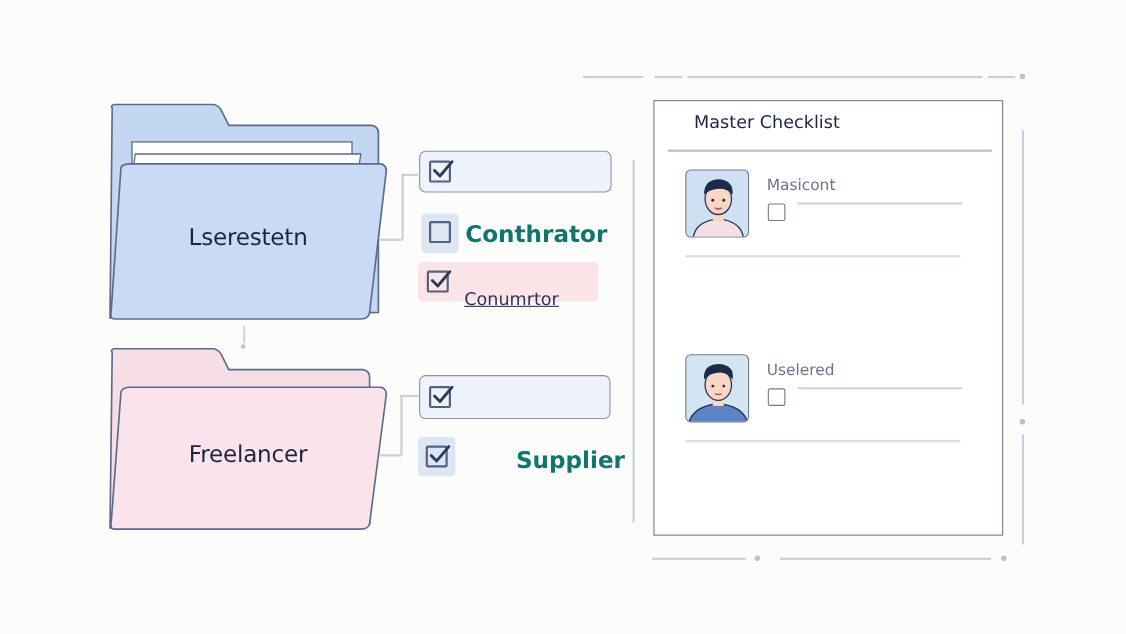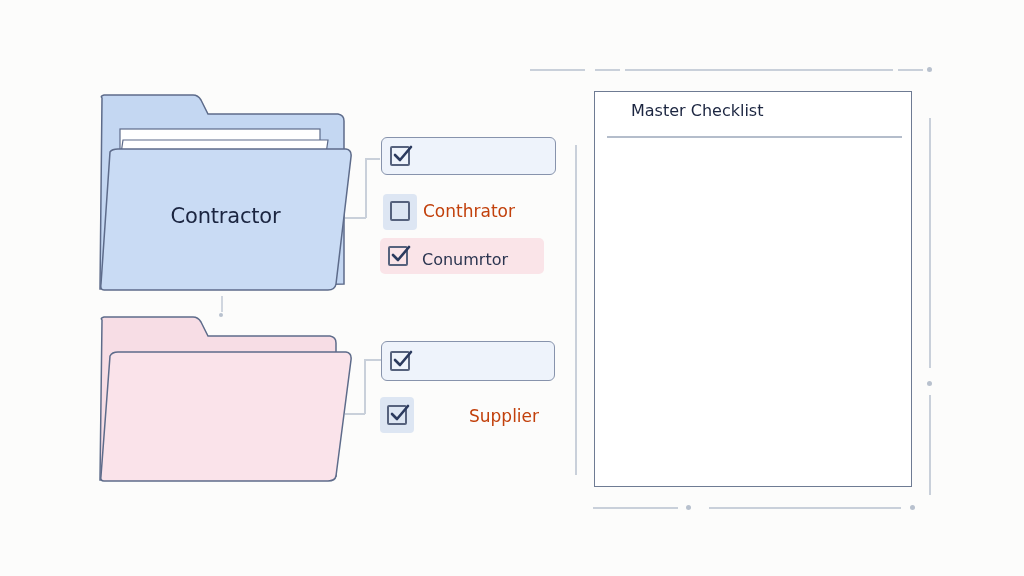--- a/index.html
+++ b/index.html
@@ -43,23 +43,23 @@
     background: transparent;
   }
   .check svg { position: absolute; left: -1px; top: -5px; }
   .check-bg {
     position: absolute;
     border-radius: 4px;
     background: #dde6f3;
   }
   .row-label {
     position: absolute;
-    font-size: 17px;
-    font-weight: 400;
-    color: #c2410c;
+    font-size: 21px;
+    font-weight: 700;
+    color: #0f766e;
     white-space: nowrap;
   }
   .pink-row {
     position: absolute;
     border-radius: 5px;
     background: #fae4e8;
   }
   .row-label.light { font-weight: 400; color: #2b3550; font-size: 16px; }
 
   
@@ -121,31 +121,32 @@
 <div class="line-h" style="left:709px; top:507px; width:192px;"></div>
 <div class="dot" style="left:910px; top:505px;"></div>
 
 <div class="folder" style="left:98px; top:94px; width:255px; height:198px;">
   <svg width="255" height="198">
     <path d="M4 4 Q2 2 6 1 L95 1 Q100 1 103 6 L110 20 L240 20 Q246 21 246 27 L246 190 L2 195 Z" fill="#c4d7f2" stroke="#5d6b8a" stroke-width="1.5"></path>
     <rect x="22" y="35" width="200" height="40" fill="#ffffff" stroke="#5d6b8a" stroke-width="1.2"></rect>
     <path d="M25 46 L230 46 L225 80 L20 80 Z" fill="#ffffff" stroke="#5d6b8a" stroke-width="1.2"></path>
     <path d="M12 58 Q14 55 20 55 L248 55 Q254 56 253 63 L238 190 Q237 196 230 196 L6 196 Q2 196 3 190 Z" fill="#c9dbf4" stroke="#5d6b8a" stroke-width="1.5"></path>
   </svg>
-  <div class="folder-label" style="left:20px; top:110px; width:215px;">Contractor</div>
+  <div class="folder-label" style="left:20px; top:110px; width:215px;">Lserestetn</div>
 </div>
 
 <div class="line-v" style="left:221px; top:296px; height:16px; background:#d0d6df;"></div>
 <div class="dot" style="left:219px; top:313px; width:4px; height:4px;"></div>
 
 <div class="folder" style="left:98px; top:316px; width:255px; height:168px;">
   <svg width="255" height="168">
     <path d="M4 4 Q2 2 6 1 L95 1 Q100 1 103 6 L110 20 L232 20 Q238 21 238 27 L238 160 L2 164 Z" fill="#f7dde5" stroke="#5d6b8a" stroke-width="1.5"></path>
     <path d="M12 40 Q14 36 20 36 L248 36 Q254 37 253 44 L238 160 Q237 165 230 165 L6 165 Q2 165 3 160 Z" fill="#fae3ea" stroke="#5d6b8a" stroke-width="1.5"></path>
   </svg>
+  <div class="folder-label" style="left:20px; top:85px; width:215px;">Freelancer</div>
 </div>
 
 <div class="line-v" style="left:365px; top:158px; height:60px;"></div>
 <div class="line-h" style="left:365px; top:158px; width:15px;"></div>
 <div class="line-h" style="left:345px; top:217px; width:21px;"></div>
 
 <div class="field-box" style="left:381px; top:137px; width:175px; height:38px;">
   <div class="check" style="left:8px; top:8px;">
     <svg width="24" height="24" viewBox="0 0 24 24">
         <path d="M4 12 L9 17 L20 4" fill="none" stroke="#2b3a5e" stroke-width="2.6" stroke-linecap="round" stroke-linejoin="round"></path>
@@ -156,21 +157,21 @@
 <div class="check-bg" style="left:383px; top:194px; width:34px; height:36px;"></div>
 <div class="check" style="left:390px; top:201px;"></div>
 <div class="row-label" style="left:423px; top:201px;">Conthrator</div>
 
 <div class="pink-row" style="left:380px; top:238px; width:164px; height:36px;">
   <div class="check" style="left:8px; top:8px;">
     <svg width="24" height="24" viewBox="0 0 24 24">
         <path d="M4 12 L9 17 L20 4" fill="none" stroke="#2b3a5e" stroke-width="2.6" stroke-linecap="round" stroke-linejoin="round"></path>
       </svg>
   </div>
-  <div class="row-label light" style="left:42px; top:12px;">Conumrtor</div>
+  <div class="row-label light" style="left:42px; top:24px;text-decoration:underline;">Conumrtor</div>
 </div>
 
 <div class="line-v" style="left:364px; top:359px; height:55px;"></div>
 <div class="line-h" style="left:364px; top:359px; width:18px;"></div>
 <div class="line-h" style="left:345px; top:413px; width:20px;"></div>
 
 <div class="field-box" style="left:381px; top:341px; width:174px; height:40px;">
   <div class="check" style="left:8px; top:9px;">
     <svg width="24" height="24" viewBox="0 0 24 24">
         <path d="M4 12 L9 17 L20 4" fill="none" stroke="#2b3a5e" stroke-width="2.6" stroke-linecap="round" stroke-linejoin="round"></path>
@@ -183,16 +184,50 @@
   <svg width="24" height="24" viewBox="0 0 24 24">
       <path d="M4 12 L9 17 L20 4" fill="none" stroke="#2b3a5e" stroke-width="2.6" stroke-linecap="round" stroke-linejoin="round"></path>
     </svg>
 </div>
 <div class="row-label" style="left:422px; top:406px;margin-left:47px;">Supplier</div>
 
 <div class="panel">
   <div class="panel-title">Master Checklist</div>
   <div class="panel-rule"></div>
 
-
-
+  <div class="entry" style="top:62px;">
+    <div class="avatar" style="background:#cfe0f2;">
+      <svg width="58" height="62" viewBox="0 0 58 62">
+        <path d="M6 62 Q8 46 29 44 Q50 46 52 62 Z" fill="#f6dfe4" stroke="#2b3a5e" stroke-width="1.3"></path>
+        <rect x="24" y="36" width="10" height="10" fill="#f9d7c4"></rect>
+        <ellipse cx="29" cy="26" rx="12" ry="14" fill="#f9d7c4" stroke="#2b3a5e" stroke-width="1.2"></ellipse>
+        <path d="M16 22 Q16 8 30 8 Q43 9 42 22 Q36 15 26 17 Q20 18 16 22 Z" fill="#1e2a4a"></path>
+        <circle cx="24" cy="27" r="1.3" fill="#1e2a4a"></circle>
+          <circle cx="34" cy="27" r="1.3" fill="#1e2a4a"></circle>
+        <path d="M26 34 Q29 36 32 34" fill="none" stroke="#b44" stroke-width="1.2"></path>
+      </svg>
+    </div>
+    <div class="entry-name">Masicont</div>
+    <div class="entry-check"></div>
+    <div class="entry-line"></div>
+    <div class="entry-sep"></div>
+  </div>
+
+
+  <div class="entry" style="top:230px;">
+    <div class="avatar" style="background:#d3e5f3;">
+      <svg width="58" height="62" viewBox="0 0 58 62">
+        <path d="M2 62 Q6 46 29 44 Q52 46 56 62 Z" fill="#5d84c7" stroke="#2b3a5e" stroke-width="1.3"></path>
+        <rect x="24" y="36" width="10" height="10" fill="#f9d7c4"></rect>
+        <ellipse cx="29" cy="27" rx="12" ry="14" fill="#f9d7c4" stroke="#2b3a5e" stroke-width="1.2"></ellipse>
+        <path d="M16 22 Q15 8 30 8 Q44 9 42 22 Q36 14 27 16 Q20 17 16 22 Z" fill="#1e2a4a"></path>
+        <circle cx="24" cy="28" r="1.3" fill="#1e2a4a"></circle>
+          <circle cx="34" cy="28" r="1.3" fill="#1e2a4a"></circle>
+        <path d="M26 35 Q29 36 32 35" fill="none" stroke="#b44" stroke-width="1.2"></path>
+      </svg>
+    </div>
+    <div class="entry-name">Uselered</div>
+    <div class="entry-check"></div>
+    <div class="entry-line"></div>
+    <div class="entry-sep"></div>
+  </div>
 
 </div>
 
 </body></html>

